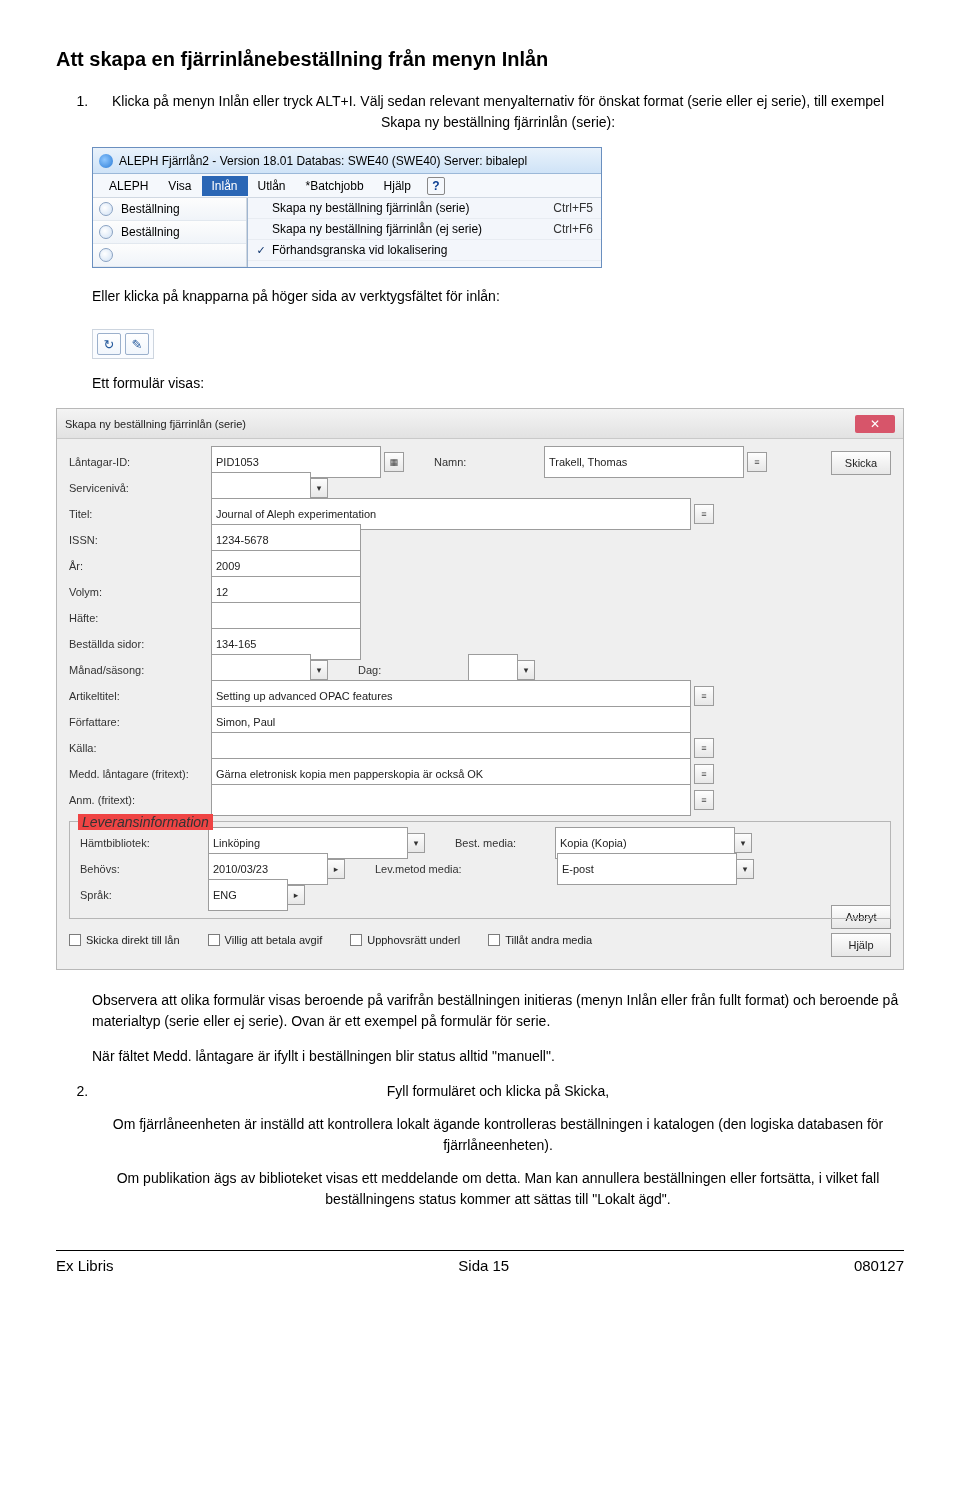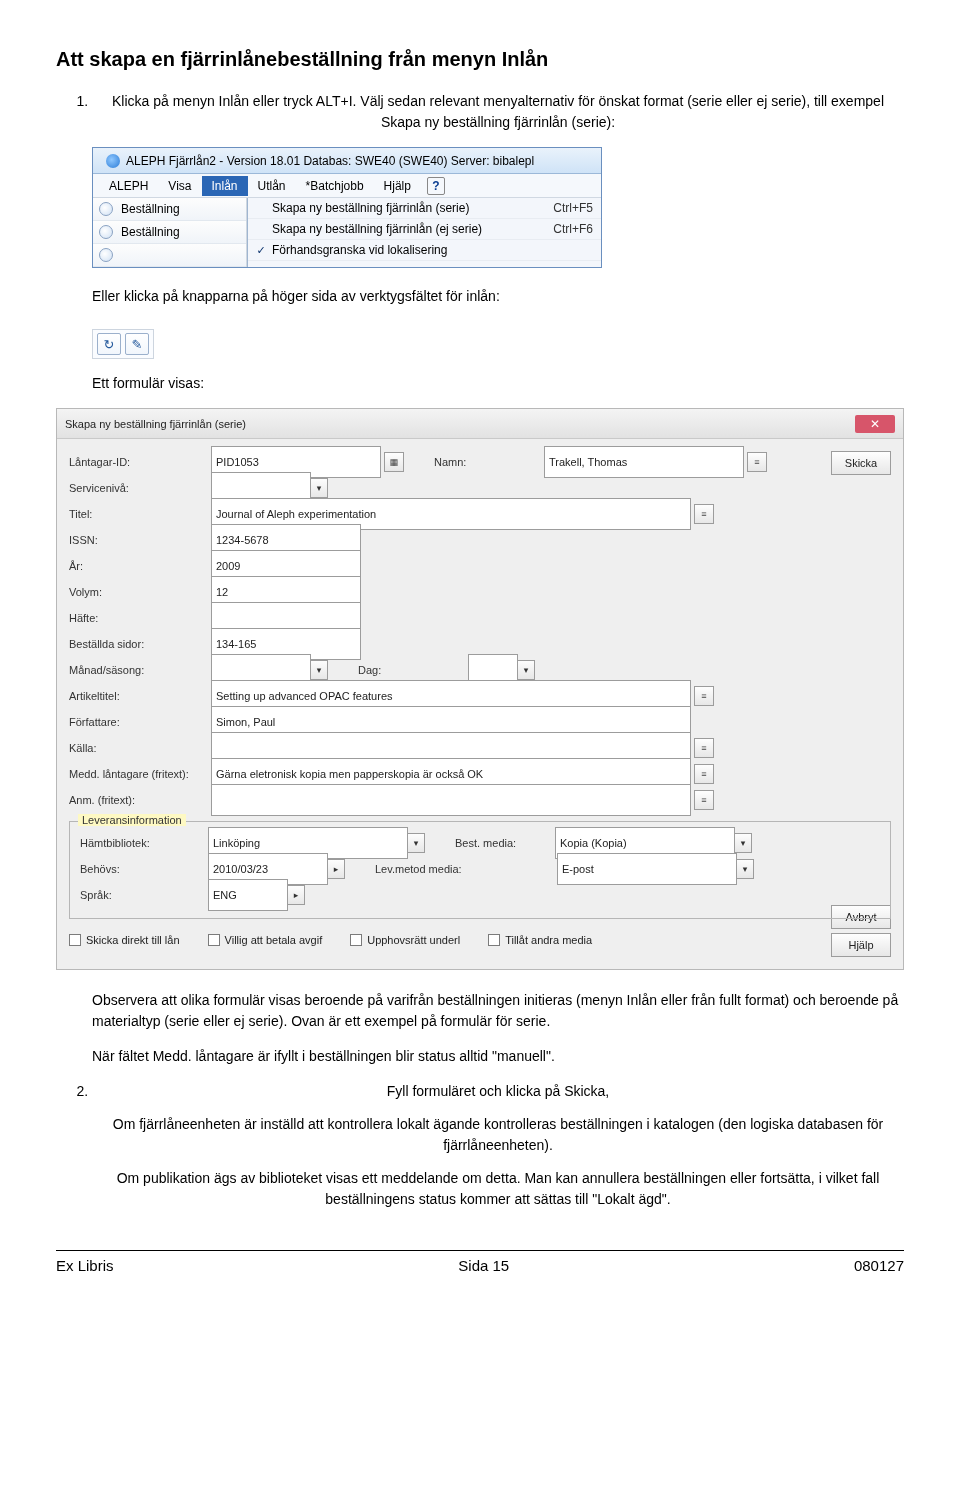--- a/index.html
+++ b/index.html
@@ -38,21 +38,21 @@
     margin: 12px 0 18px 36px;
     width: 510px;
     background: #f0f0f0;
     border: 1px solid #6a8fbf;
     font-family: "Segoe UI", Tahoma, sans-serif;
     font-size: 12px;
   }
   .ss1-title {
     display: flex; align-items: center; gap: 6px;
     height: 26px;
-    padding: 0 13px;
+    padding: 0 6px;
     background: linear-gradient(#e9f2fb, #cfe3f7);
     border-bottom: 1px solid #9bb8d8;
   }
   .ss1-title .globe {
     width: 14px; height: 14px; border-radius: 50%;
     background: radial-gradient(circle at 40% 40%, #8ec7ff, #2a7bd6);
     flex: none;
   }
   .ss1-menubar {
     display: flex; align-items: center; height: 24px;
@@ -191,22 +191,22 @@
   }
   .chklabel { display: inline-flex; align-items: center; margin-right: 28px; }
   .fieldset {
     border: 1px solid #b6b6b6;
     padding: 8px 10px 10px 10px;
     margin-top: 8px;
     position: relative;
   }
   .fieldset .legend {
     position: absolute; top: -8px; left: 8px;
-    background: #fef9c3; padding: 0 4px;
-    font-size: 11px; color: #333;
+    background: #ef4444; padding: 0 4px;
+    font-size: 14px; color: #333; font-style: italic;
   }
   
   .footer {
     border-top: 1px solid #000;
     margin-top: 40px;
     padding-top: 6px;
     display: flex; justify-content: space-between;
     font-size: 15px;
   }
 </style>

